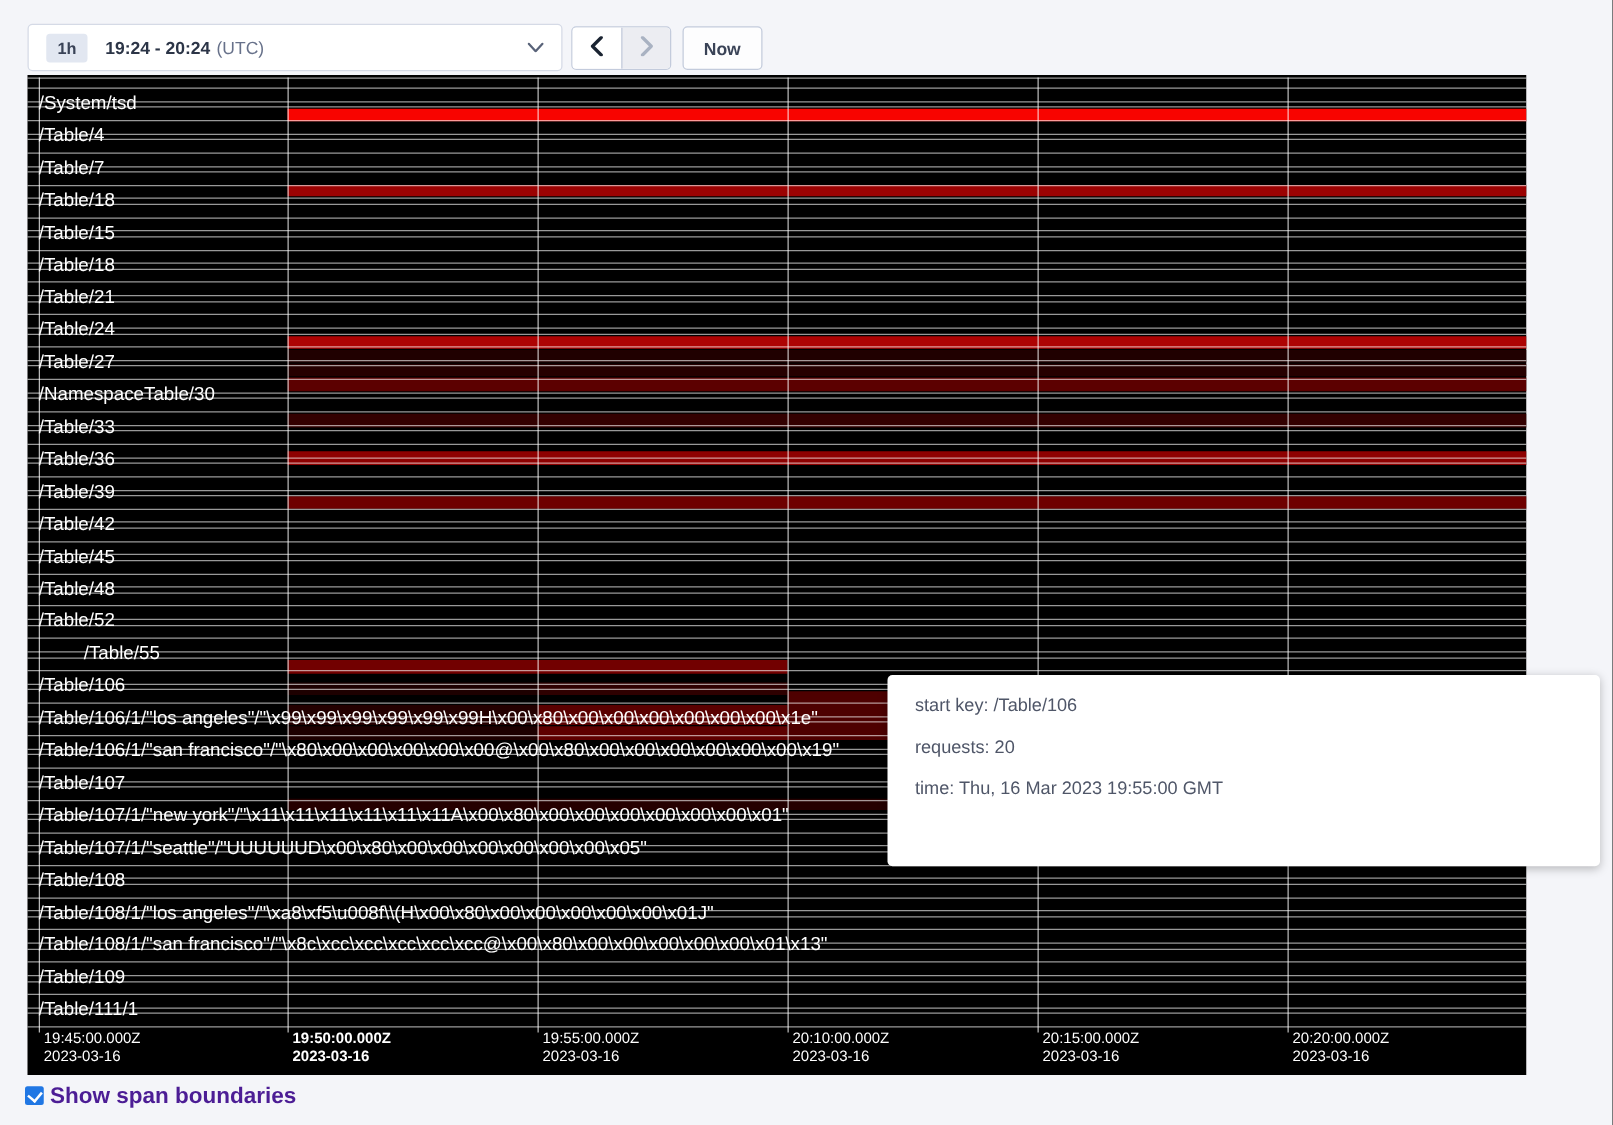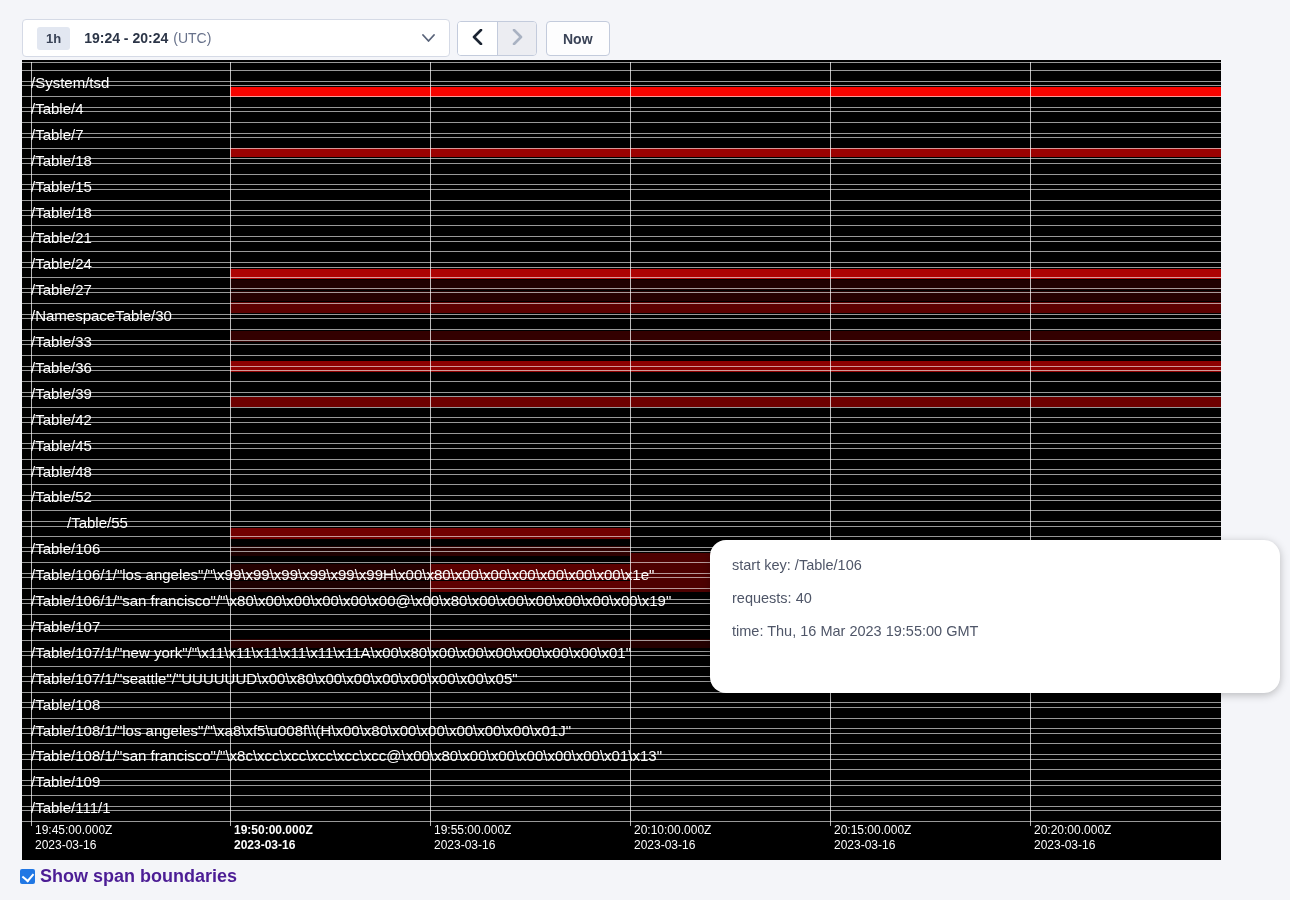--- a/index.html
+++ b/index.html
@@ -48,21 +48,21 @@
   .band  { position: absolute; z-index: 1; }
   .row-label {
     position: absolute; left: 9px; color: #ffffff; font-size: 15px; line-height: 13px;
     white-space: pre; z-index: 3; letter-spacing: 0;
   }
   .axis-label { position: absolute; top: 763px; color: #ffffff; font-size: 12px; line-height: 15px; z-index: 3; white-space: nowrap; }
 
   
   .tooltip {
     position: absolute; left: 688px; top: 480px; width: 570px; height: 153px;
-    background: #ffffff; border-radius: 16px; box-shadow: 0 2px 8px rgba(0,0,0,0.25);
+    background: #ffffff; border-radius: 4px; box-shadow: 0 2px 8px rgba(0,0,0,0.25);
     padding: 16px 22px 12px 22px; z-index: 10;
   }
   .tooltip p { font-size: 14.5px; color: #4f5668; line-height: 19px; margin: 0 0 14px 0; white-space: nowrap; }
   .tooltip p:last-child { margin-bottom: 0; }
 
   
   .checkbox-row {
     position: absolute; left: 20px; top: 866px; display: flex; align-items: center; cursor: pointer;
   }
   .checkbox {
@@ -271,21 +271,21 @@
       <div>20:15:00.000Z</div>
       <div>2023-03-16</div>
     </div>
     <div class="vline" style="left: 1008px;"></div>
     <div class="axis-label" style="left: 1012px;">
       <div>20:20:00.000Z</div>
       <div>2023-03-16</div>
     </div>
     <div class="tooltip">
     <p>start key: /Table/106</p>
-    <p>requests: 40</p>
+    <p>requests: 20</p>
     <p>time: Thu, 16 Mar 2023 19:55:00 GMT</p>
   </div>
   </div>
 
 <label class="checkbox-row">
   <span class="checkbox"></span>
   <span class="checkbox-label">Show span boundaries</span>
 </label>
 
 </body></html>

